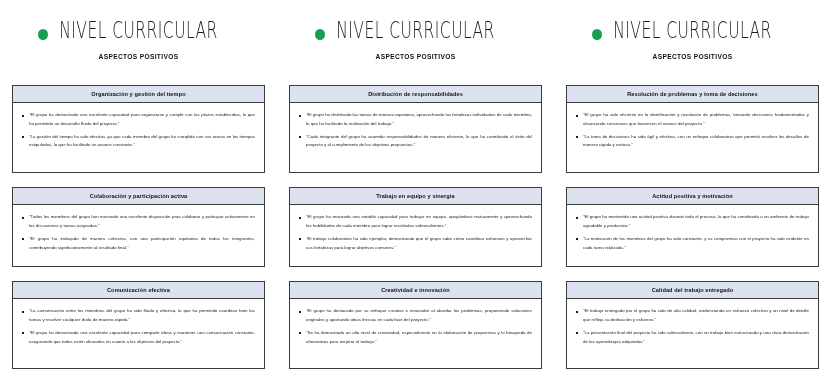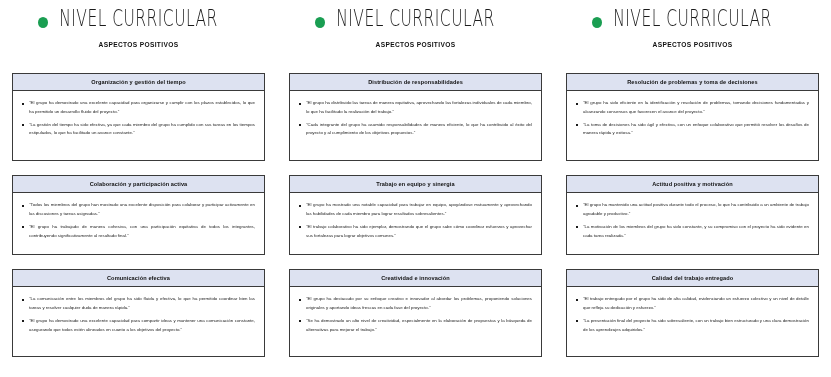--- a/index.html
+++ b/index.html
@@ -17,21 +17,21 @@
   .sheet {
     display: flex;
     width: 831px;
     height: 377px;
     box-sizing: border-box;
   }
 
   .column {
     width: 277px;
     box-sizing: border-box;
-    padding: 0 12px;
+    padding: 12px 12px;
     position: relative;
   }
 
   
   .col-head {
     position: relative;
     height: 56px;
   }
 
   .dot {

